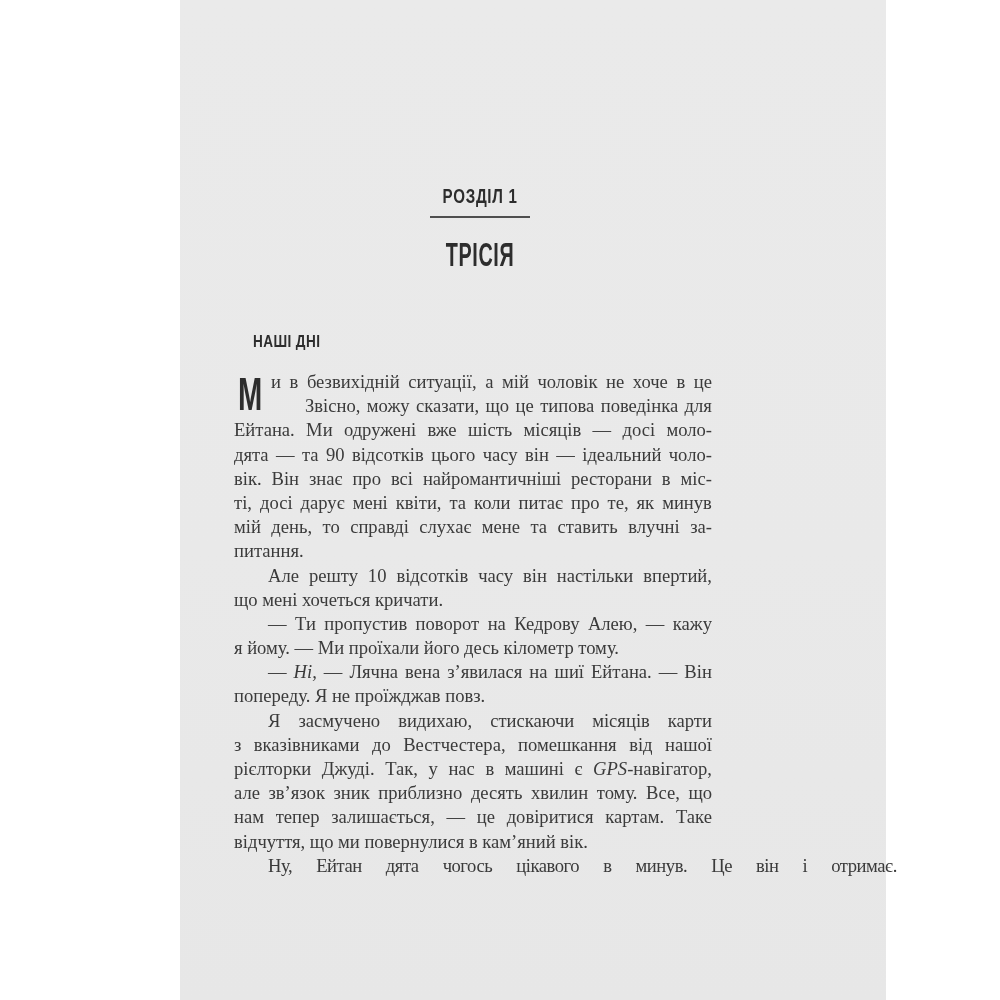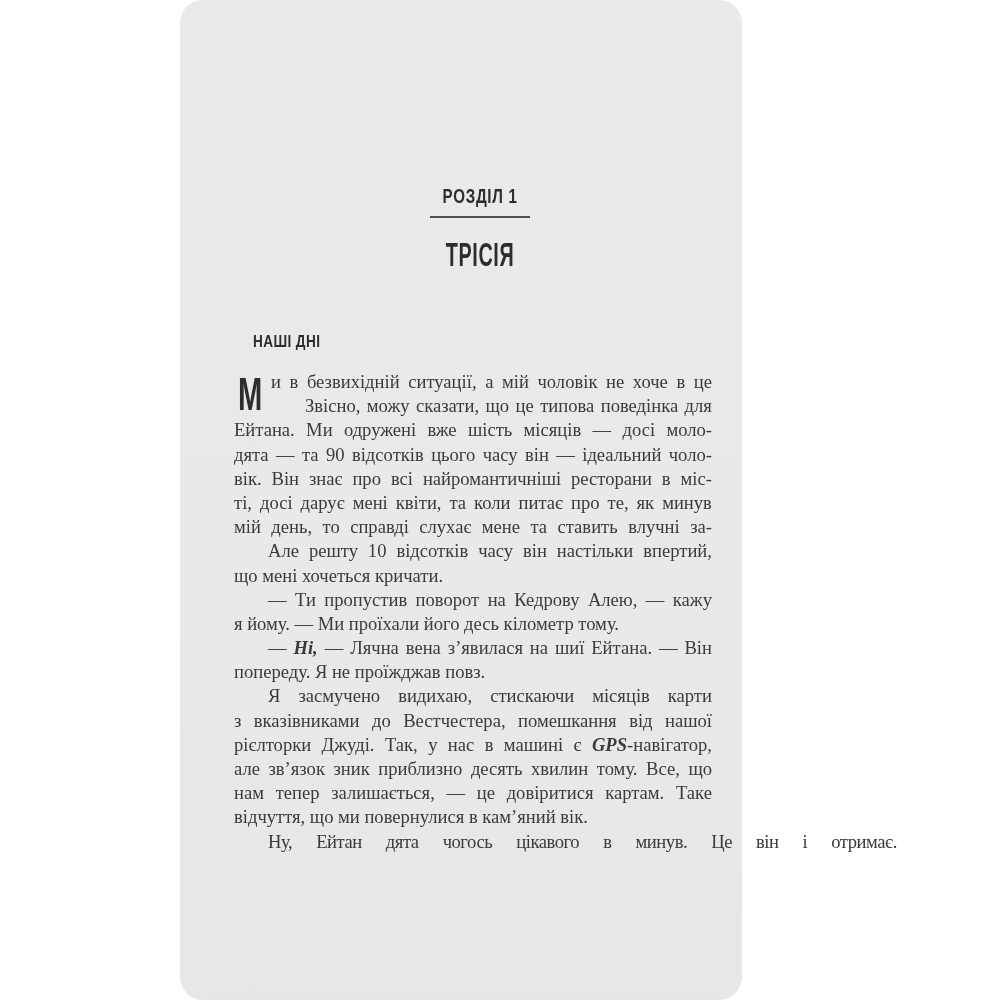--- a/index.html
+++ b/index.html
@@ -5,24 +5,23 @@
   * { margin:0; padding:0; box-sizing:border-box; }
   html,body { width:1000px; height:1000px; }
   body { background:#ffffff; font-family:"Liberation Serif", "DejaVu Serif", serif; }
 
   .canvas {
     position:relative; width:1000px; height:1000px;
     background:var(--canvas-bg, #ffffff); overflow:hidden;
   }
 
   .page {
-    position:absolute; left:180px; top:0; width:562px; height:1000px;
+    position:absolute; left:180px; top:0; width:706px; height:1000px;
     background:var(--page-bg, #e9e9e9);
     background-image:linear-gradient(180deg, #eaeaea 0%, #e9e9e9 55%, #e7e7e7 100%);
-    border-radius:23px;
   }
 
   
   .chapter-head {
     position:absolute; left:54px; top:185px; width:478px;
     text-align:center; transform:translateX(7px);
   }
   .chapter-label {
     display:inline-block;
     font-family:"Liberation Sans", sans-serif; font-weight:700;
@@ -74,21 +73,21 @@
   .dc-inner { display:inline-block; transform:scaleX(0.62); transform-origin:left center; }
 
   .line {
     display:flex; justify-content:space-between; align-items:baseline;
     height:24.2px; line-height:24.2px;
   }
   .line-indent { padding-left:34px; }
   .line-last { justify-content:flex-start; column-gap:4.6px; }
   .para-full .line-last { justify-content:space-between; column-gap:0; letter-spacing:-0.45px;gap:24px; }
   .word { white-space:nowrap; }
-  .it { font-style:italic;font-weight:bold; }
+  .it { font-style:italic; }
 </style>
 </head>
 <body>
 
 <div class="canvas">
   <div class="page">
 
     <div class="chapter-head">
       <span class="chapter-label">РОЗДІЛ 1</span>
       <div class="rule"></div>
@@ -184,20 +183,23 @@
             <span class="word"><span>день,</span></span>
             <span class="word"><span>то</span></span>
             <span class="word"><span>справді</span></span>
             <span class="word"><span>слухає</span></span>
             <span class="word"><span>мене</span></span>
             <span class="word"><span>та</span></span>
             <span class="word"><span>ставить</span></span>
             <span class="word"><span>влучні</span></span>
             <span class="word"><span>за-</span></span>
           </div>
+          <div class="line line-last">
+            <span class="word"><span>питання.</span></span>
+          </div>
         </div>
         <div class="para">
           <div class="line line-indent">
             <span class="word"><span>Але</span></span>
             <span class="word"><span>решту</span></span>
             <span class="word"><span>10</span></span>
             <span class="word"><span>відсотків</span></span>
             <span class="word"><span>часу</span></span>
             <span class="word"><span>він</span></span>
             <span class="word"><span>настільки</span></span>

